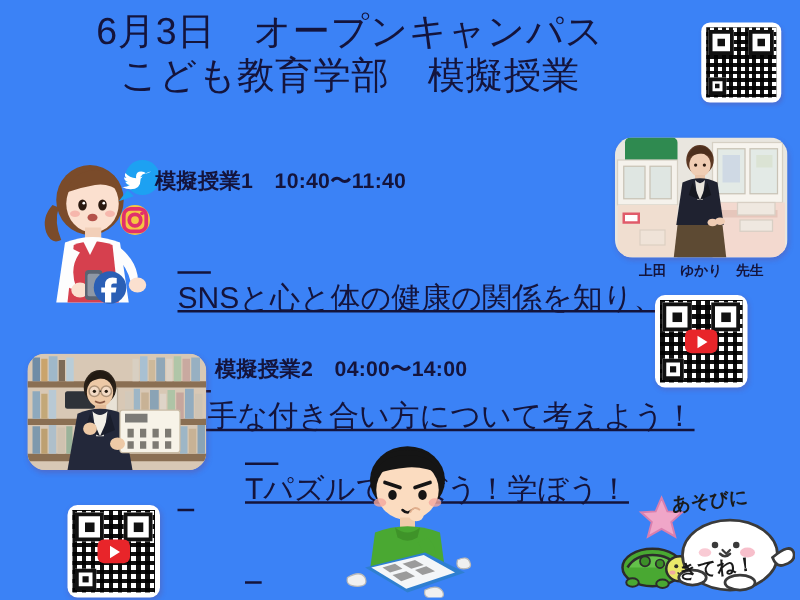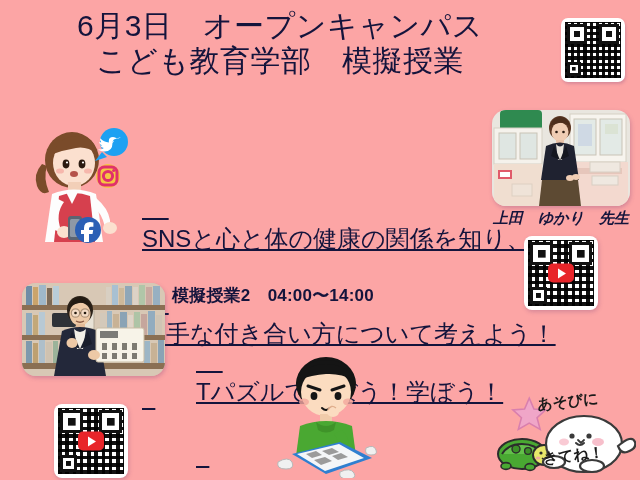--- a/index.html
+++ b/index.html
@@ -5,21 +5,21 @@
 <style>
   html, body {
     margin: 0;
     padding: 0;
     background: #ffffff;
   }
   #poster {
     position: relative;
     width: 640px;
     height: 480px;
-    background: #fca5a5;
+    background: #3b82f6;
     overflow: hidden;
     font-family: "Liberation Sans", "DejaVu Sans", sans-serif;
     color: #1a1a3c;
   }
 
   
   .title-block {
     position: absolute;
     left: 0;
     top: 8px;
@@ -113,26 +113,25 @@
     position: absolute;
     border-radius: 14px;
     overflow: hidden;
     box-shadow: 1px 2px 4px rgba(120,60,120,0.30);
   }
   #photo-ueda { left: 492px; top: 110px; width: 138px; height: 96px; }
   #photo-ito  { left: 22px;  top: 283px; width: 143px; height: 93px; }
 
   .photo-name {
     position: absolute;
-    font-size: 15px;
+    font-size: 11px;
     font-weight: bold;
     color: #14143c;
     white-space: pre;
     text-align: center;
-    font-style: italic;
   }
   #name-ueda { left: 492px; top: 209px; width: 138px; }
   #name-ito  { left: 22px;  top: 379px; width: 143px; }
 
   
   .qr-yt {
     position: absolute;
     background: #ffffff;
     border-radius: 8px;
     box-shadow: 1px 2px 4px rgba(120,60,120,0.28);
@@ -249,20 +248,21 @@
       <circle cx="82" cy="58" r="4.6" fill="none" stroke="#e1306c" stroke-width="3"></circle>
       <circle cx="87.6" cy="52.6" r="1.5" fill="#e1306c"></circle>
     </g>
 
     <g>
       <circle cx="62" cy="112" r="13" fill="#2b5fb5"></circle>
       <path d="M64 104 q-6 0 -6 6 v2 h-3 v4 h3 v8 h5 v-8 h3.5 l.7 -4 h-4.2 v-1.6 q0 -1.6 1.8 -1.6 h2.6 v-4.4 Z" fill="#ffffff"></path>
     </g>
   </svg>
 
+  <div class="session-head" id="s1-head">模擬授業1　10:40〜11:40</div>
   <div class="session-body" id="s1-body">
     <div>SNSと心と体の健康の関係を知り、</div>
     <div>上手な付き合い方について考えよう！</div>
   </div>
 
   <svg class="photo" id="photo-ueda" viewBox="0 0 138 96">
     <rect width="138" height="96" fill="#e9e6df"></rect>
 
     <rect x="8" y="0" width="42" height="22" rx="4" fill="#2f8a50"></rect>
 

